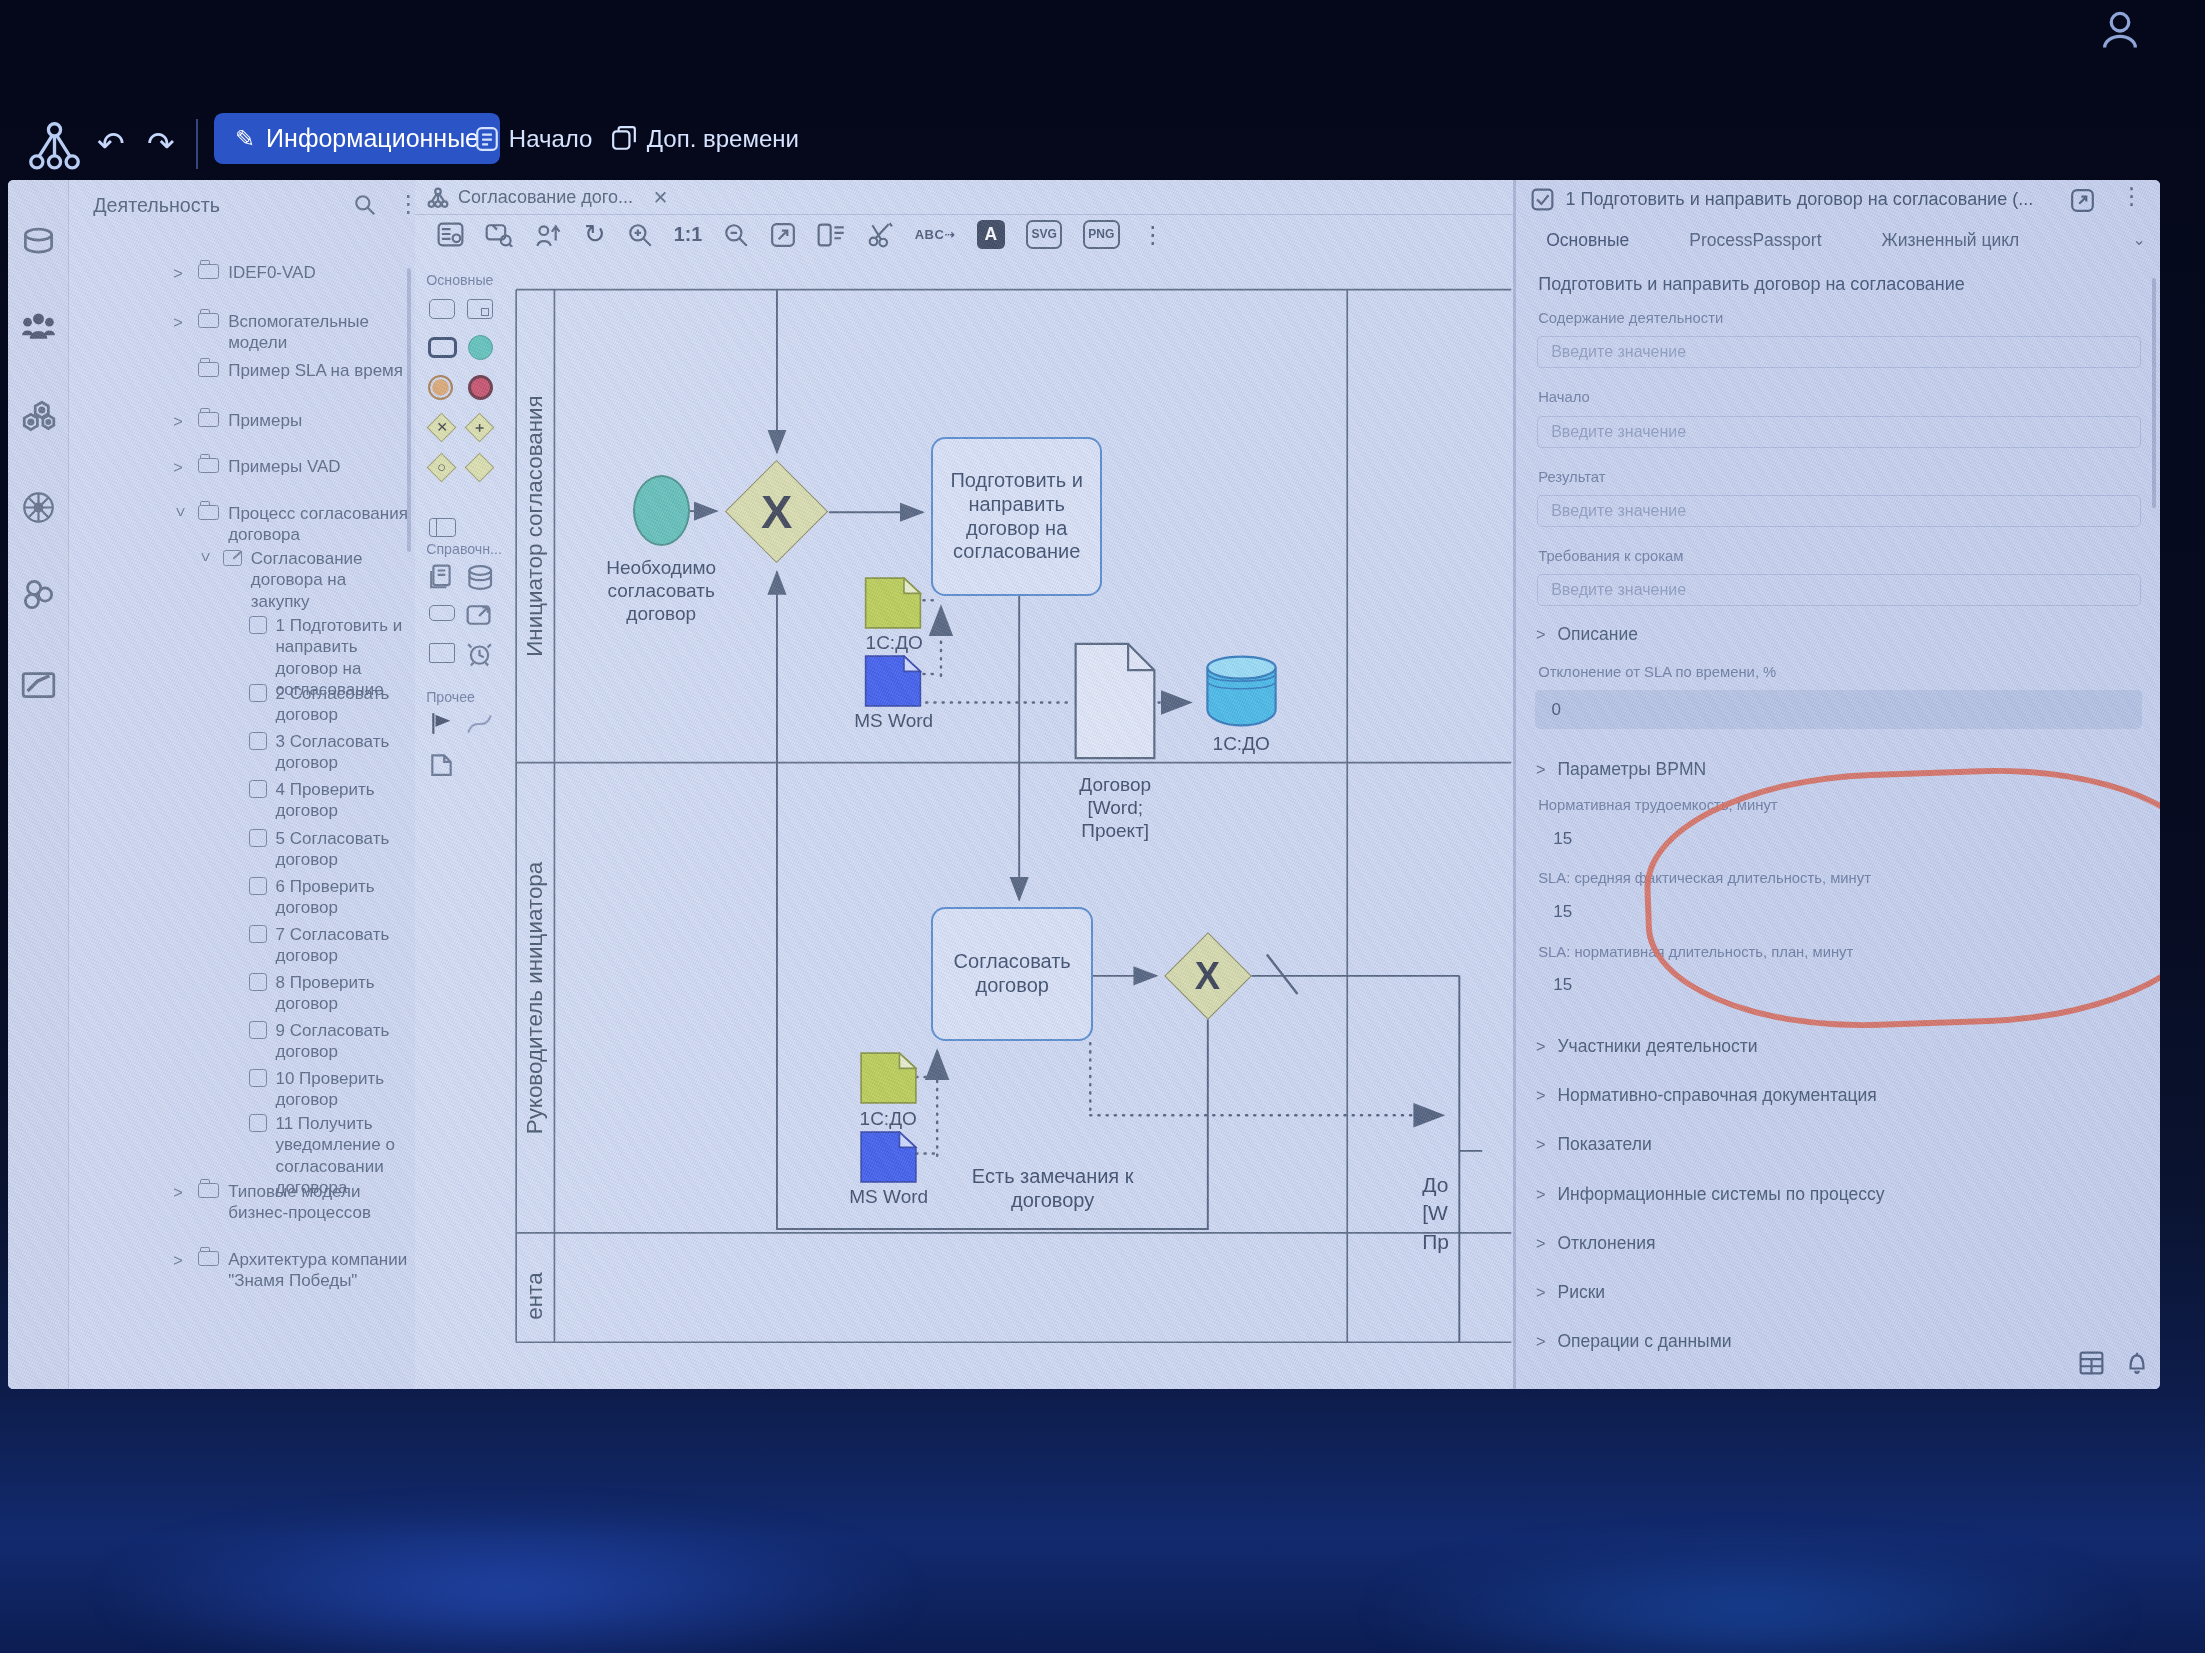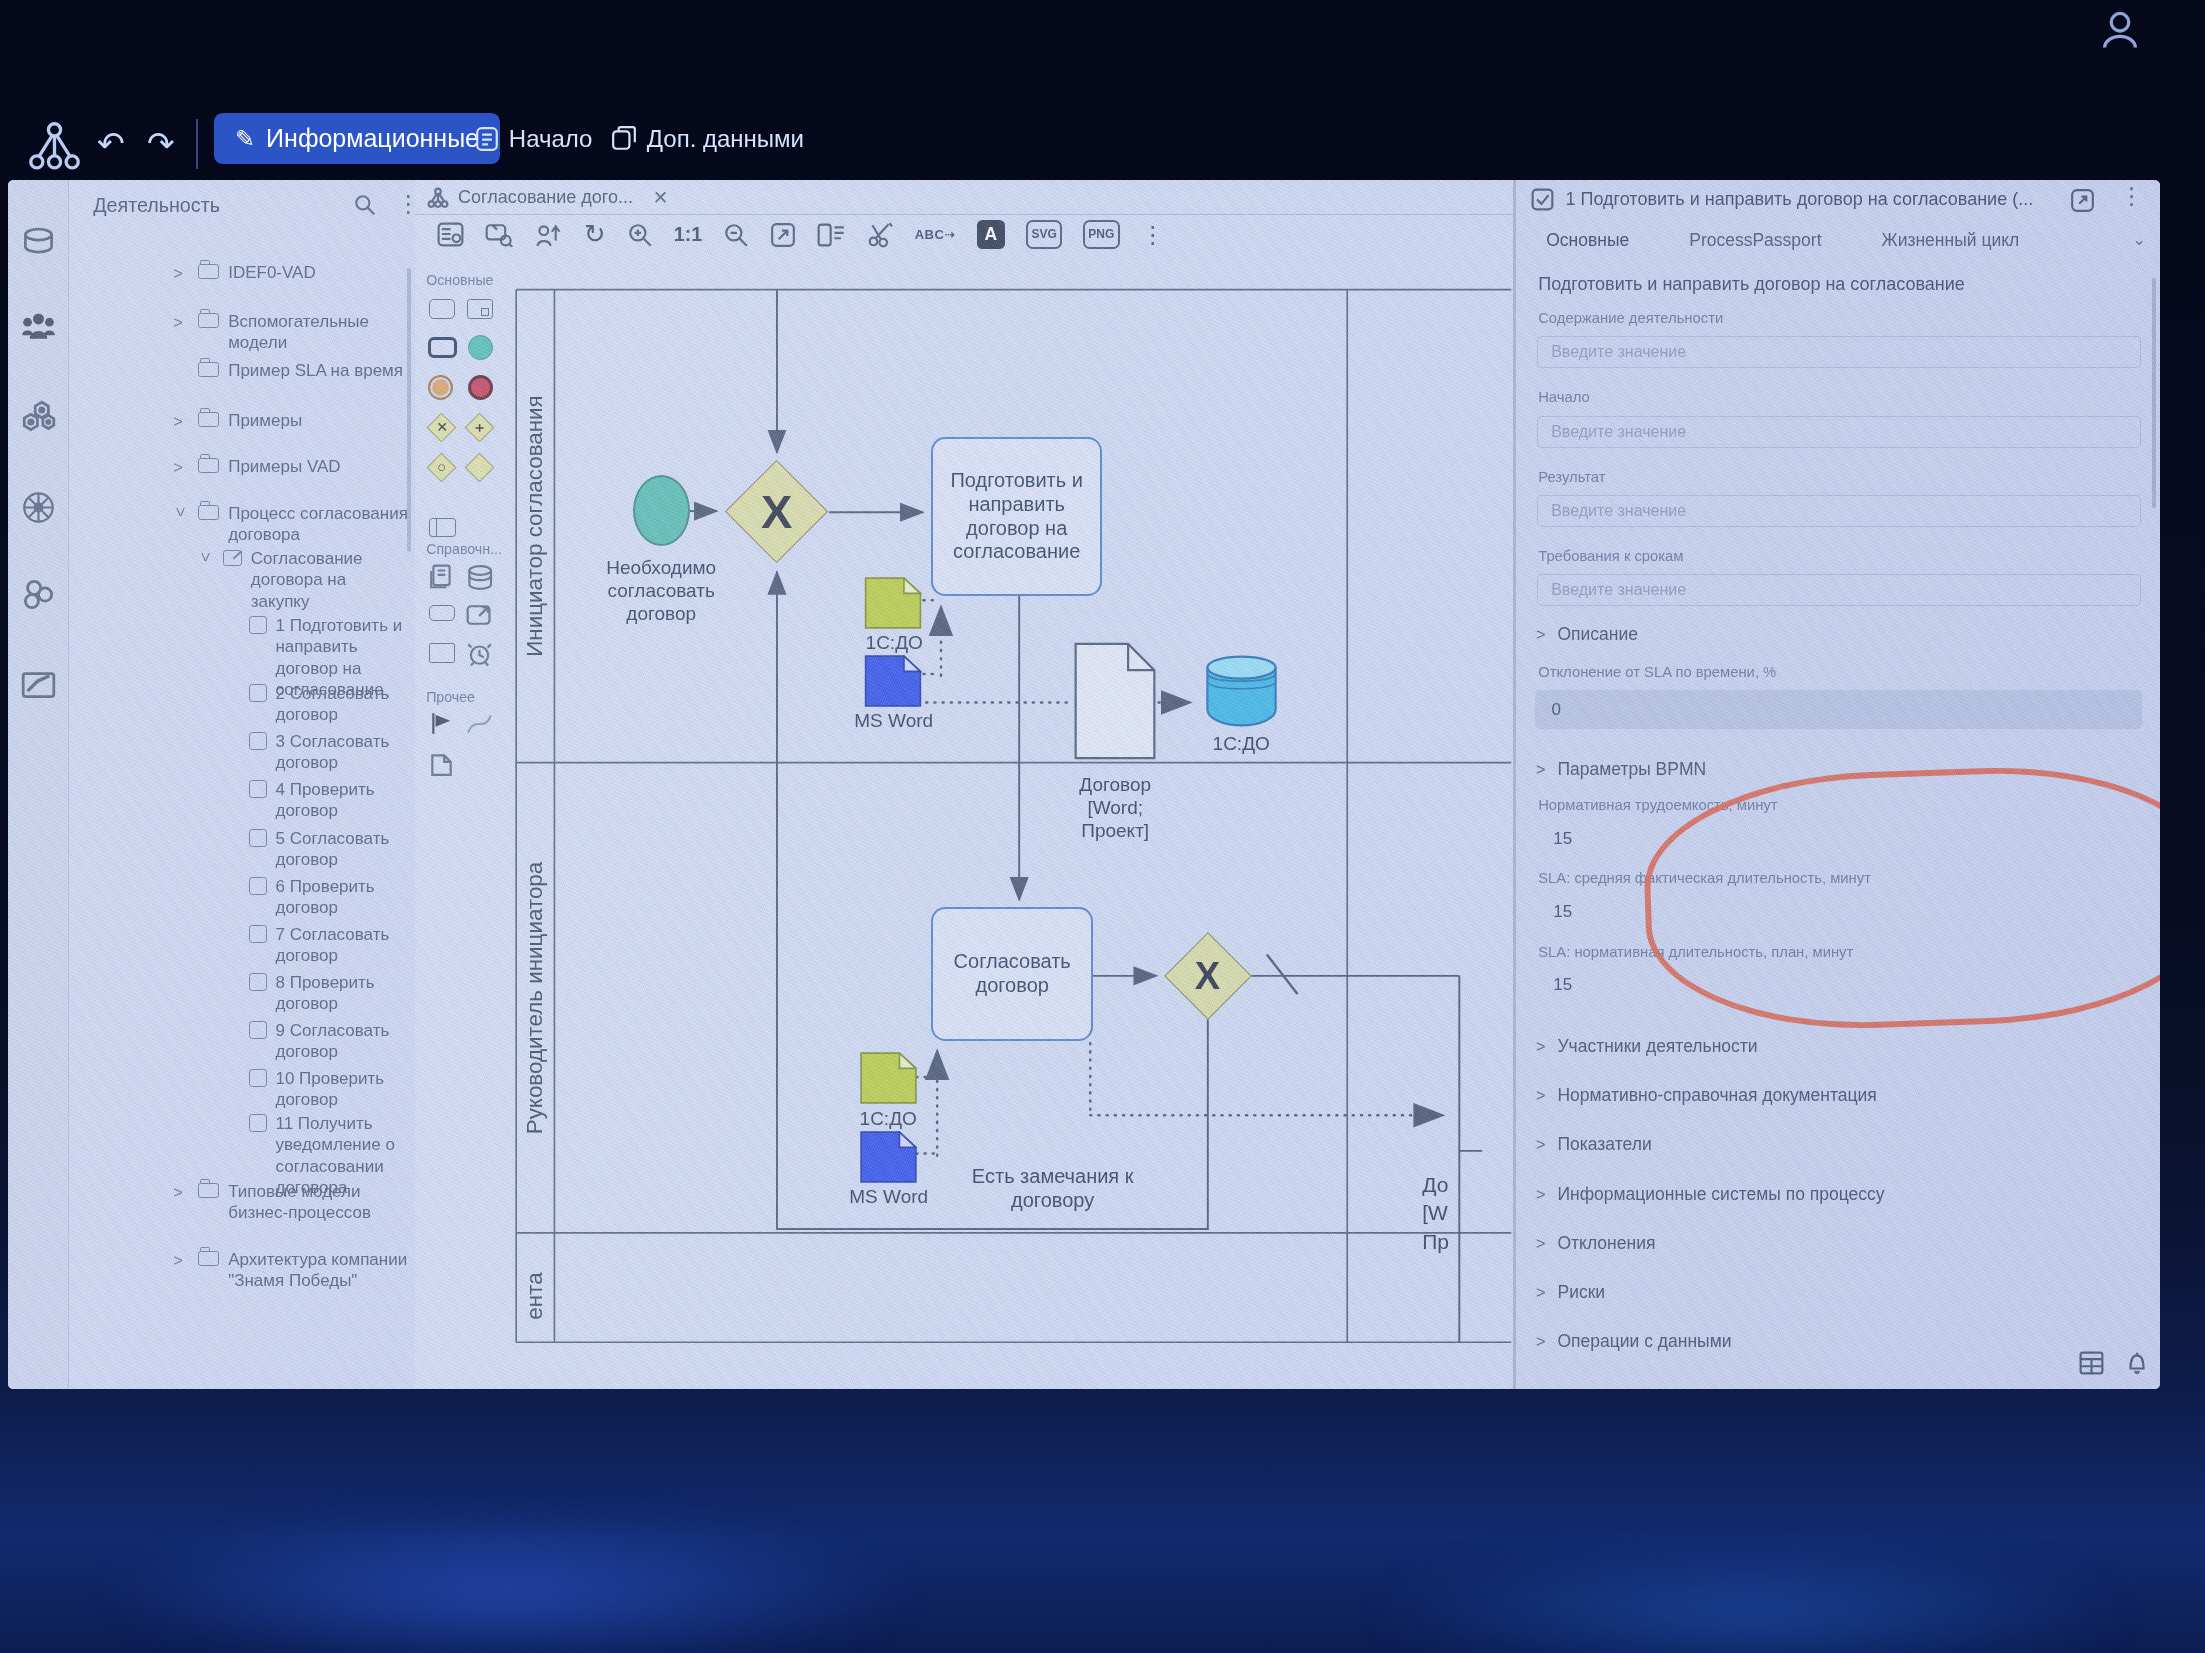--- a/index.html
+++ b/index.html
@@ -141,21 +141,21 @@
         <rect x="4" y="4" width="36" height="40" rx="8"></rect>
           <path d="M13,16 H31 M13,25 H31 M13,34 H24"></path>
       </svg>
       <span>Начало</span>
     </div>
     <div class="tb-item tb-props">
       <svg width="26" height="26" viewBox="0 0 48 48" fill="none" stroke="#d6e3ff" stroke-width="4">
         <rect x="4" y="10" width="30" height="32" rx="6"></rect>
           <path d="M14,10 V6 a4,4 0 0 1 4,-4 h22 a4,4 0 0 1 4,4 v24"></path>
       </svg>
-      <span>Доп. данными</span>
+      <span>Доп. времени</span>
     </div>
     <svg class="person" width="44" height="46" viewBox="0 0 80 84" fill="none" stroke="#8fa5d8" stroke-width="6">
       <circle cx="40" cy="26" r="16"></circle>
         <path d="M12,72 a28,20 0 0 1 56,0"></path>
     </svg>
   </div>
 
   <div class="window">
 
     <div class="rail">

